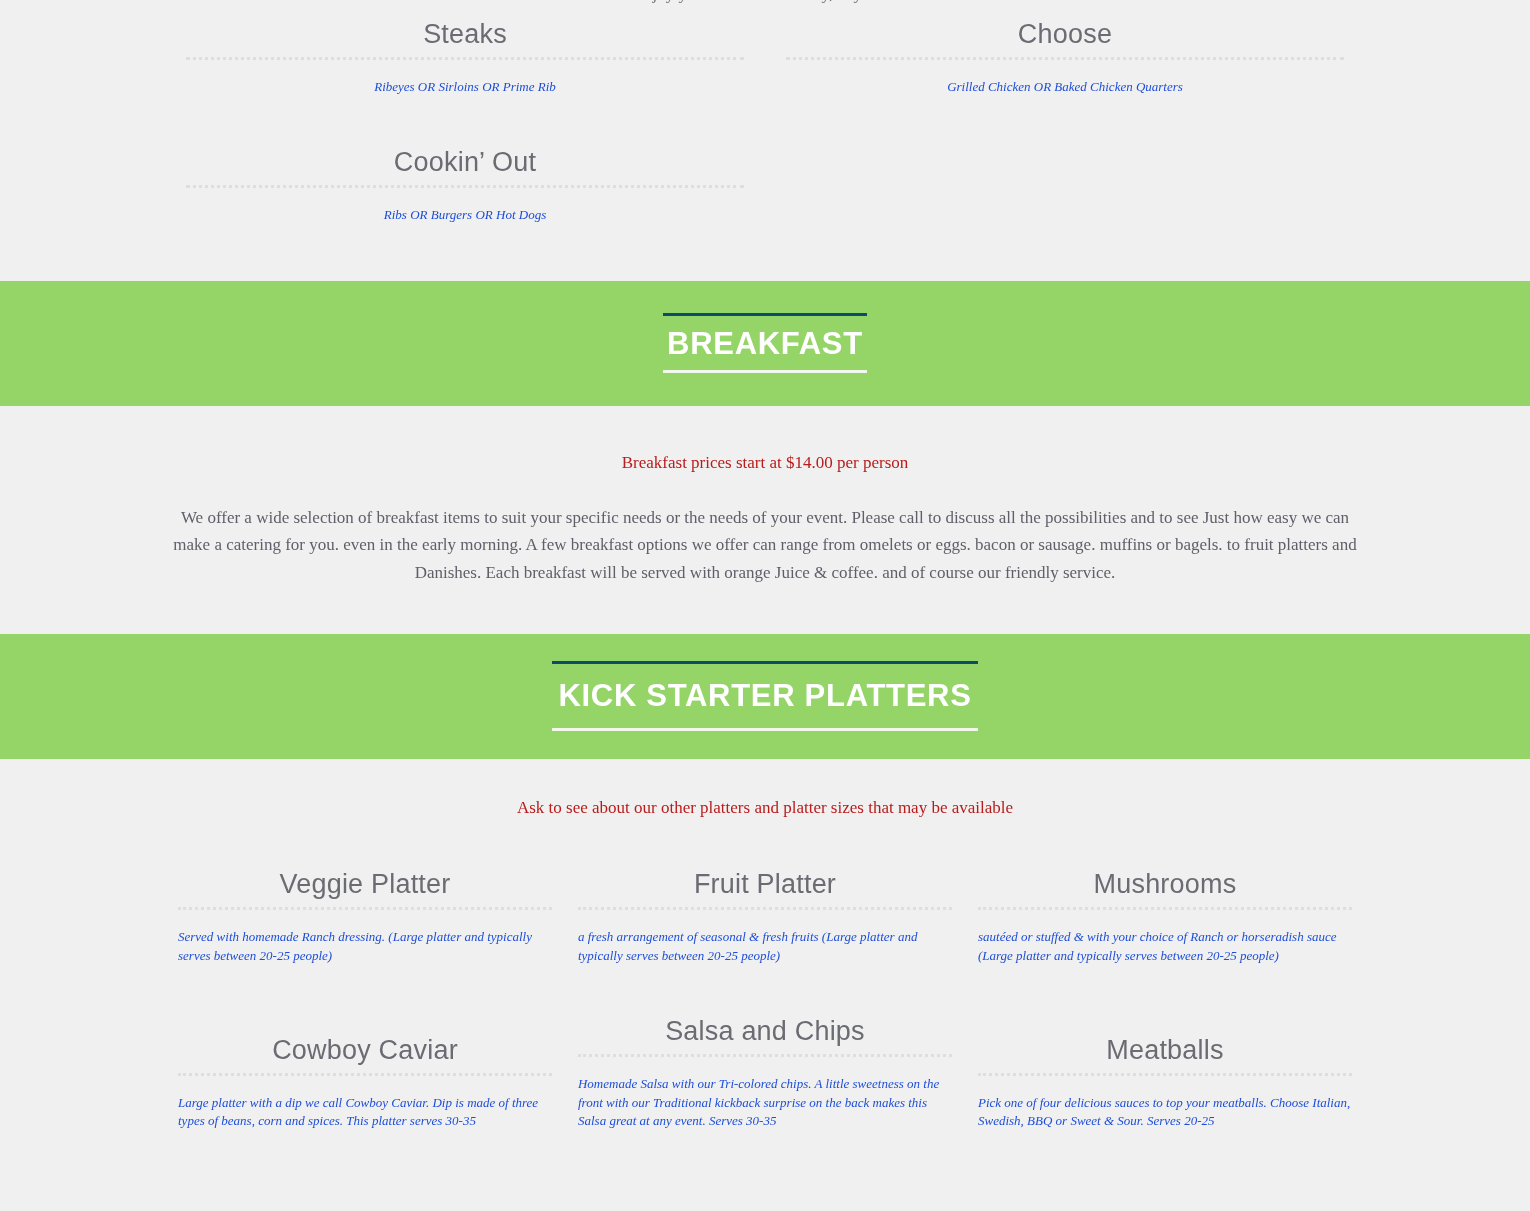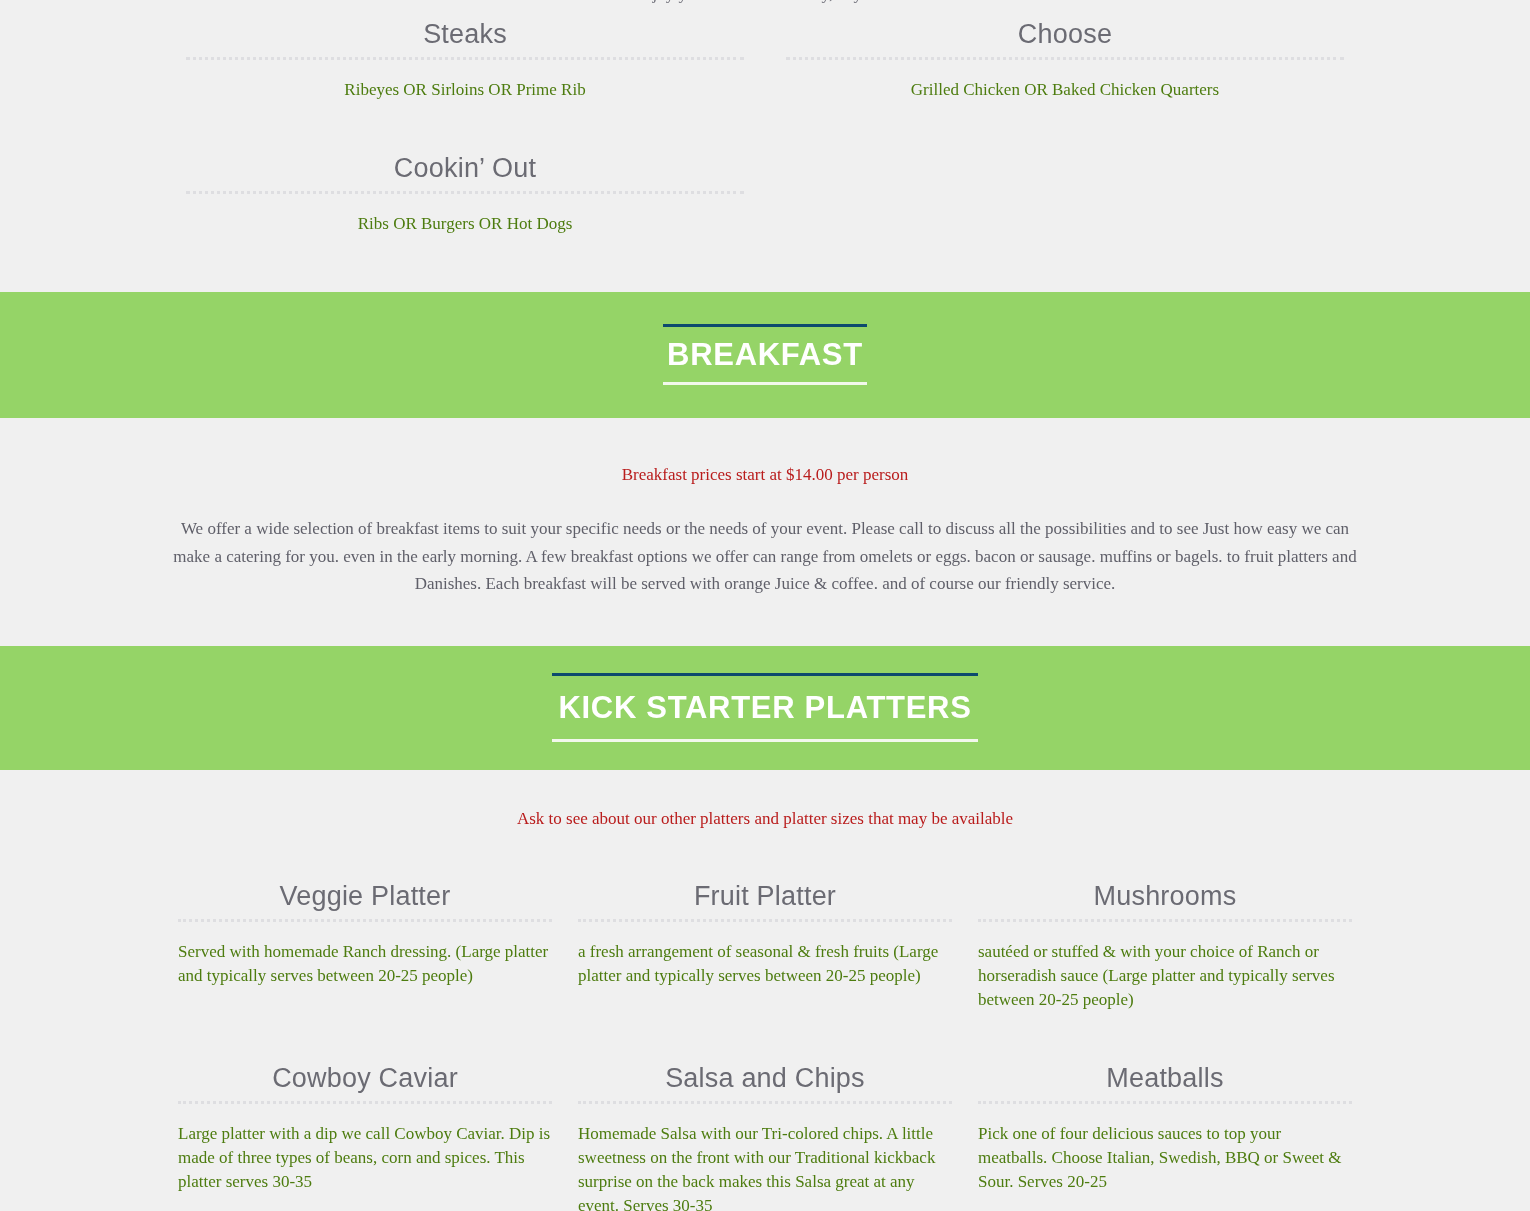--- a/index.html
+++ b/index.html
@@ -34,20 +34,21 @@
     color: #6a6a74;
     white-space: nowrap;
   }
 
   
   .menu-grid {
     display: flex;
     flex-wrap: wrap;
     width: 1200px;
     margin: 0 auto;
+    align-items: flex-end;
   }
   .menu-grid.cols2 .cell { width: 50%; padding: 0 21px; }
   .menu-grid.cols3 .cell { width: 33.3333%; padding: 0 13px; }
 
   .cell { position: relative; }
 
   .item-title {
     font-family: "Liberation Sans", sans-serif;
     font-weight: 300;
     font-size: 27px;
@@ -58,23 +59,24 @@
     padding-bottom: 6px;
   }
   .item-rule {
     border: 0;
     border-top: 3px dotted #dedee1;
     margin: 0 0 0 0;
     height: 0;
   }
   .item-desc {
     font-family: "Liberation Serif", serif;
-    font-size: 17px;
+    font-style: italic;
+    font-size: 13px;
     line-height: 1.42;
-    color: #4d7c0f;
+    color: #1d4ed8;
     padding-top: 18px;
   }
   .item-desc.centered { text-align: center; }
   .item-desc.left { text-align: left; }
 
   
   .banner {
     width: 100%;
     background: #95d467;
     text-align: center;

